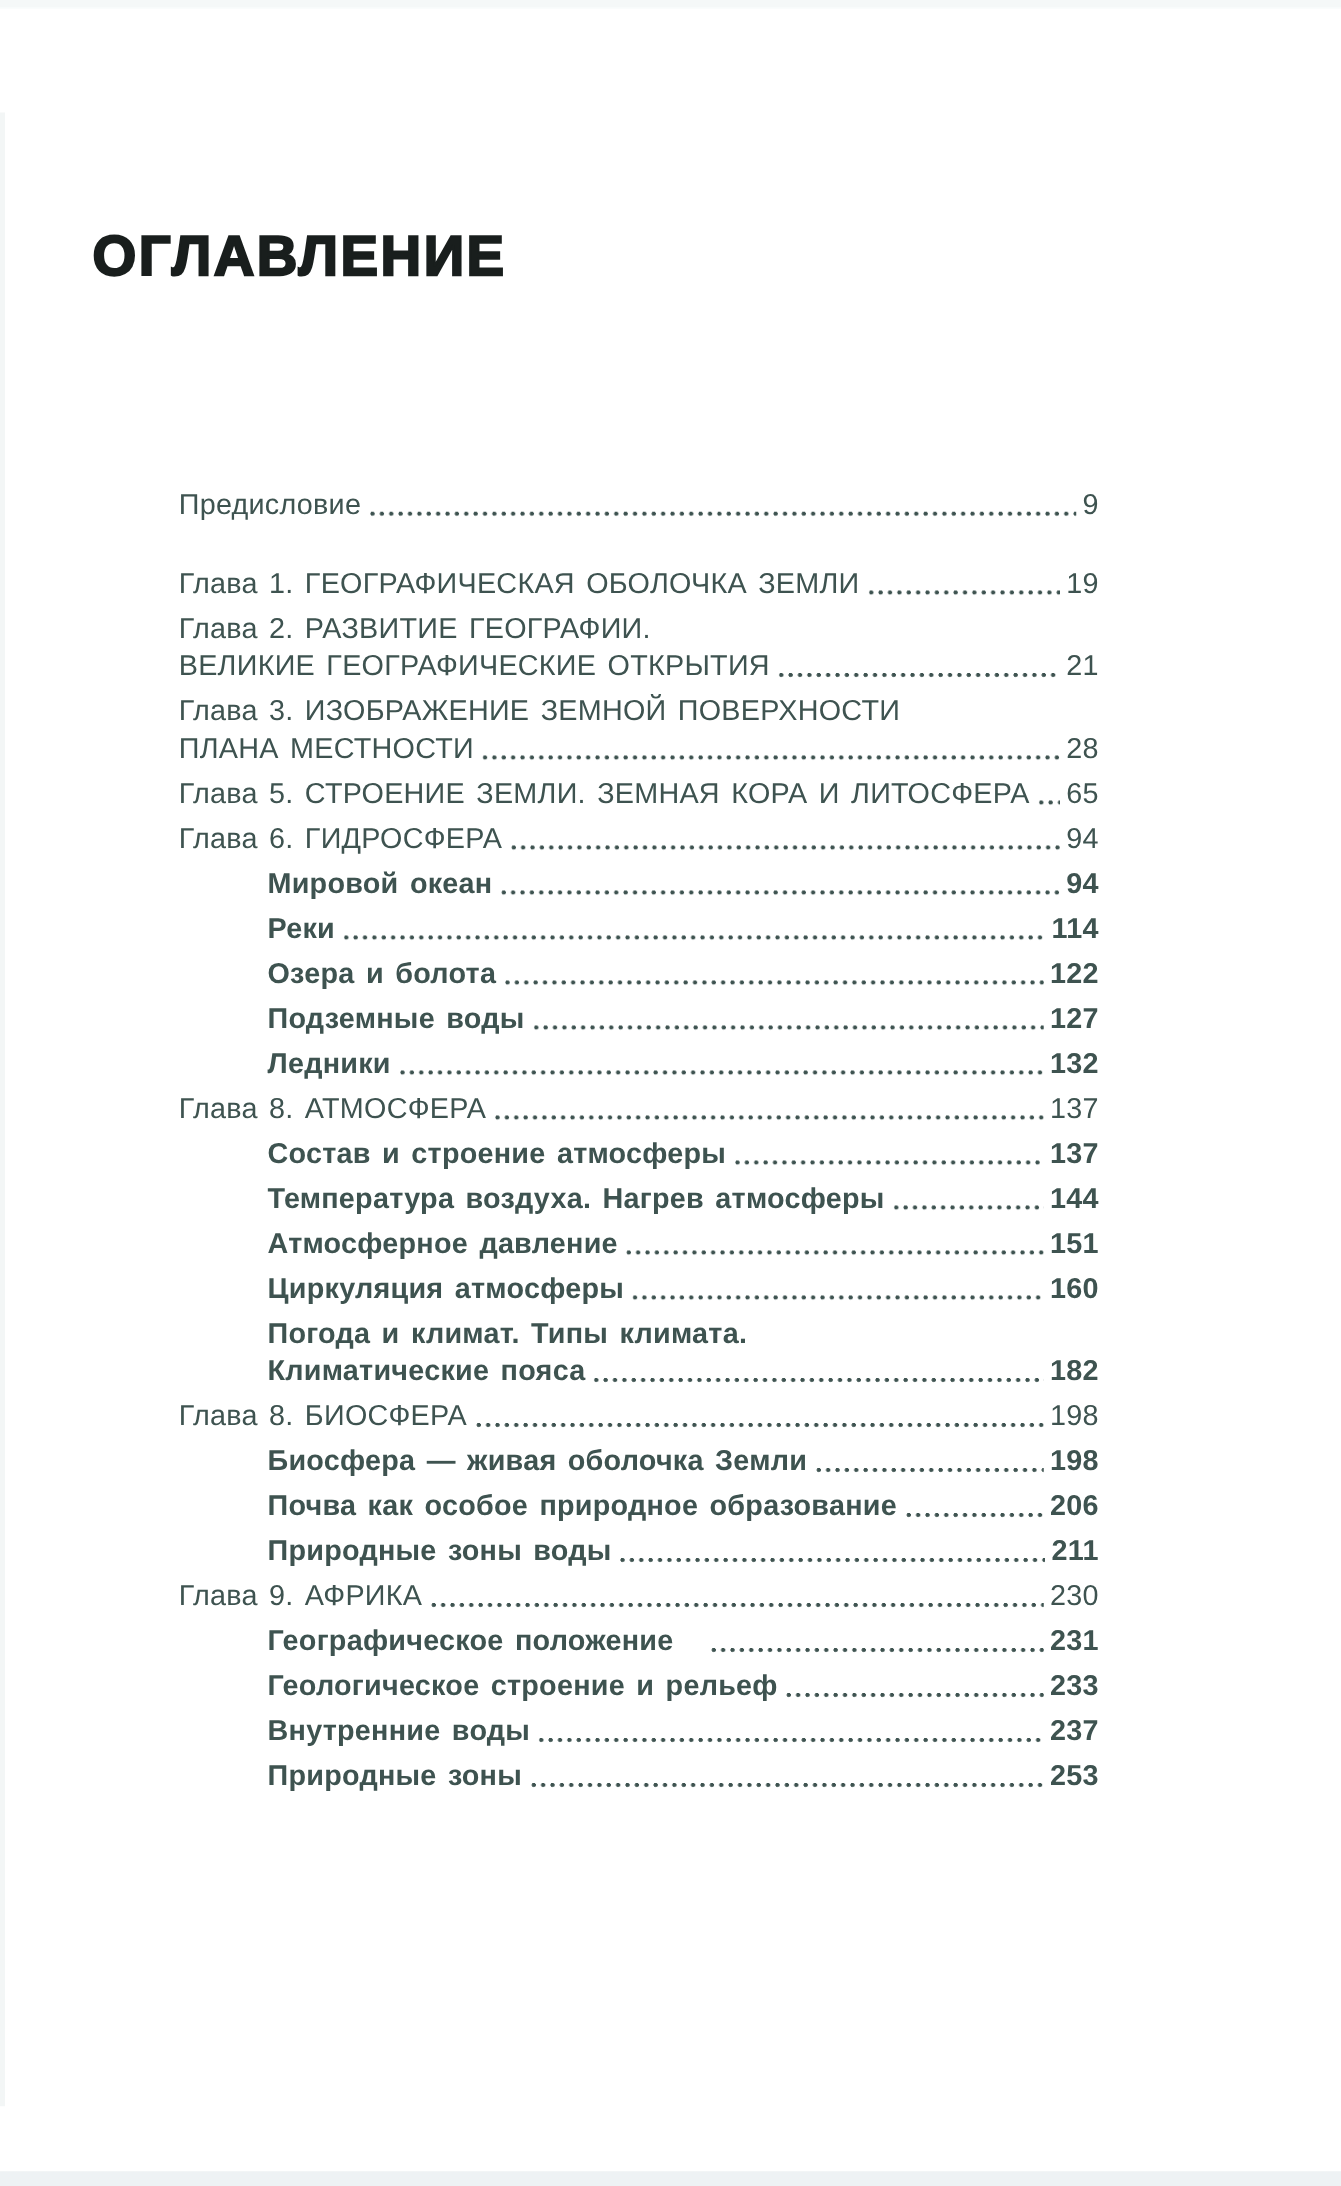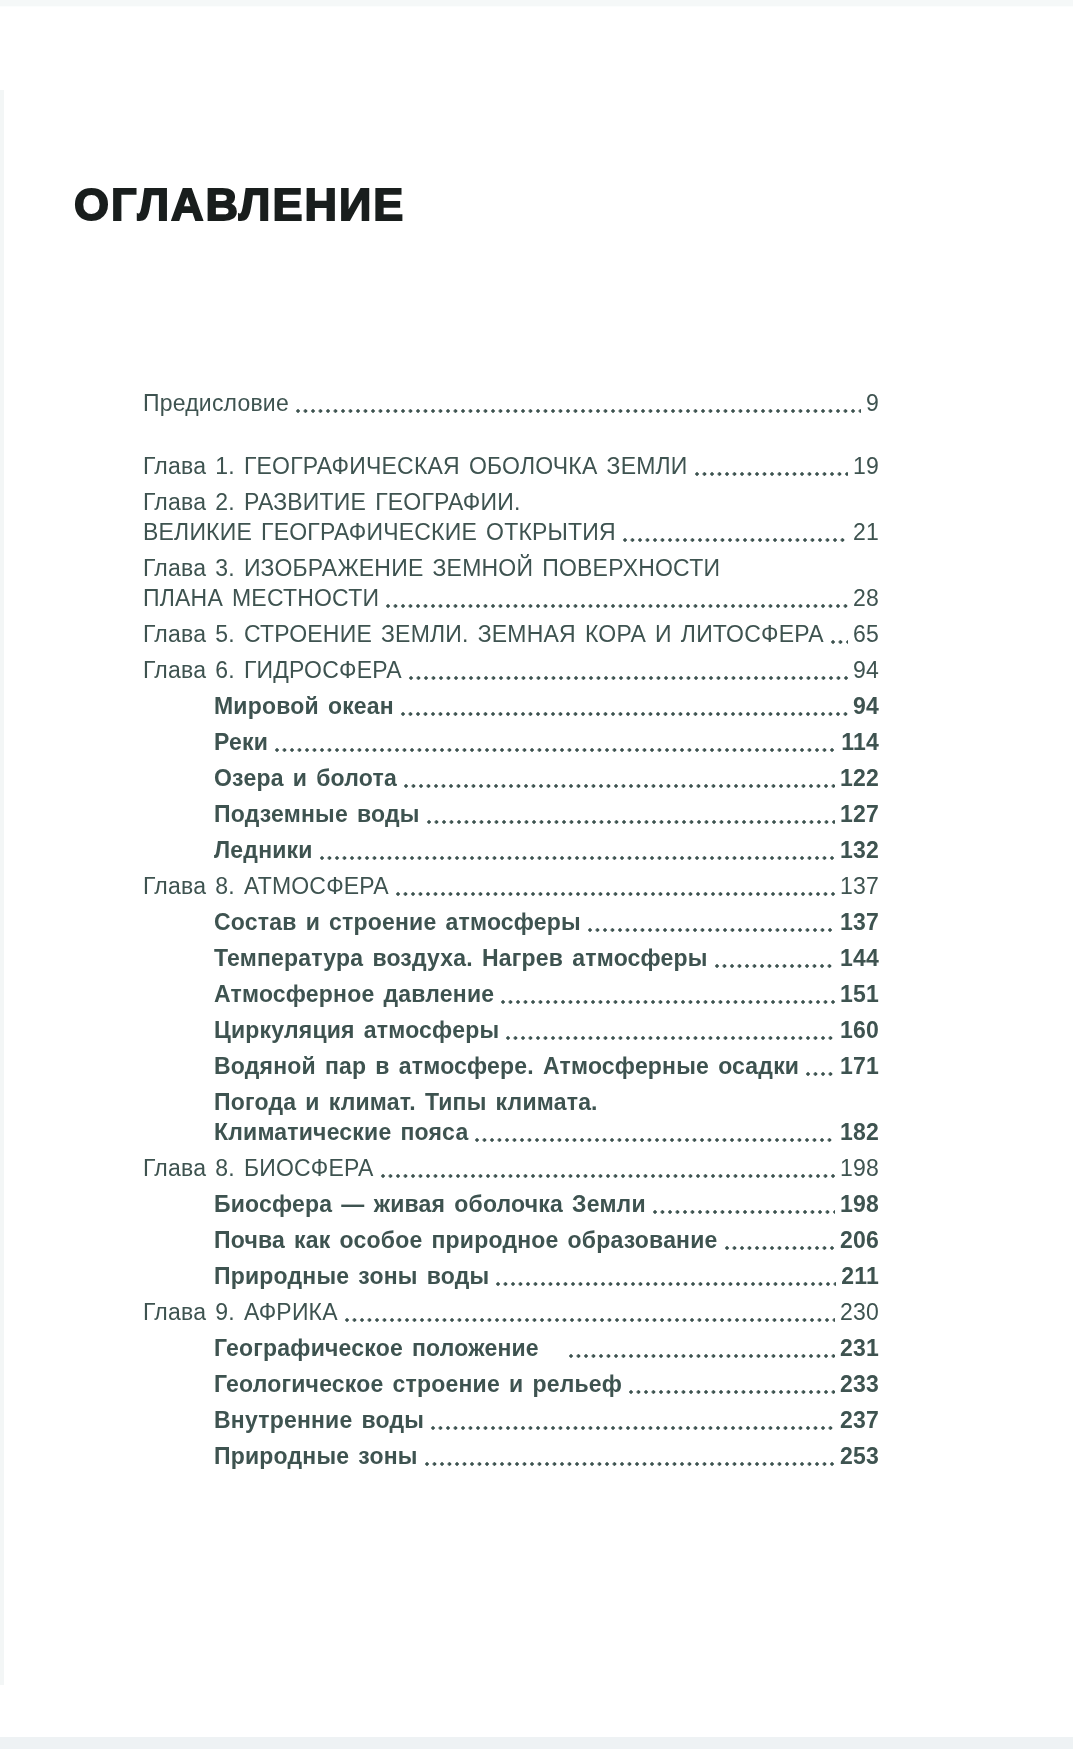--- a/index.html
+++ b/index.html
@@ -183,27 +183,20 @@
       </div>
     </div>
     <div class="entry sub">
       <div class="toc-row">
         <span class="lbl">Циркуляция атмосферы</span>
         <span class="dots"></span>
         <span class="pg">160</span>
       </div>
     </div>
     <div class="entry sub">
-      <div class="toc-row">
-        <span class="lbl">Водяной пар в атмосфере. Атмосферные осадки</span>
-        <span class="dots"></span>
-        <span class="pg">171</span>
-      </div>
-    </div>
-    <div class="entry sub">
       <div class="toc-line">Погода и климат. Типы климата.</div>
       <div class="toc-row">
         <span class="lbl">Климатические пояса</span>
         <span class="dots"></span>
         <span class="pg">182</span>
       </div>
     </div>
     <div class="entry">
       <div class="toc-row">
         <span class="lbl">Глава 8. БИОСФЕРА</span>

